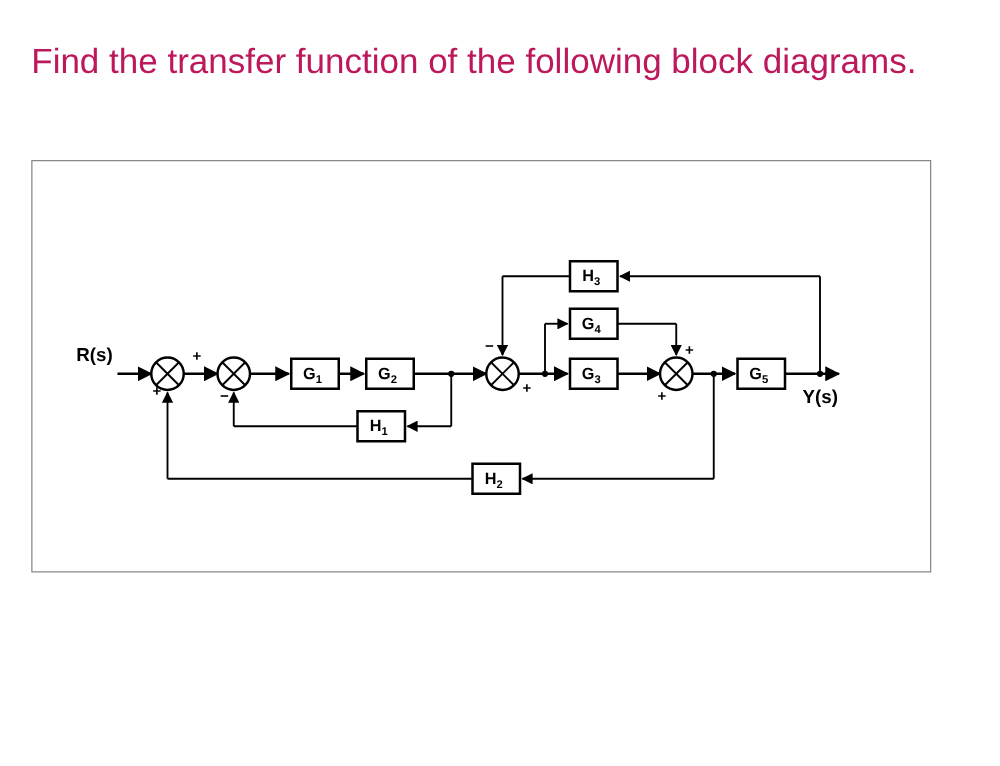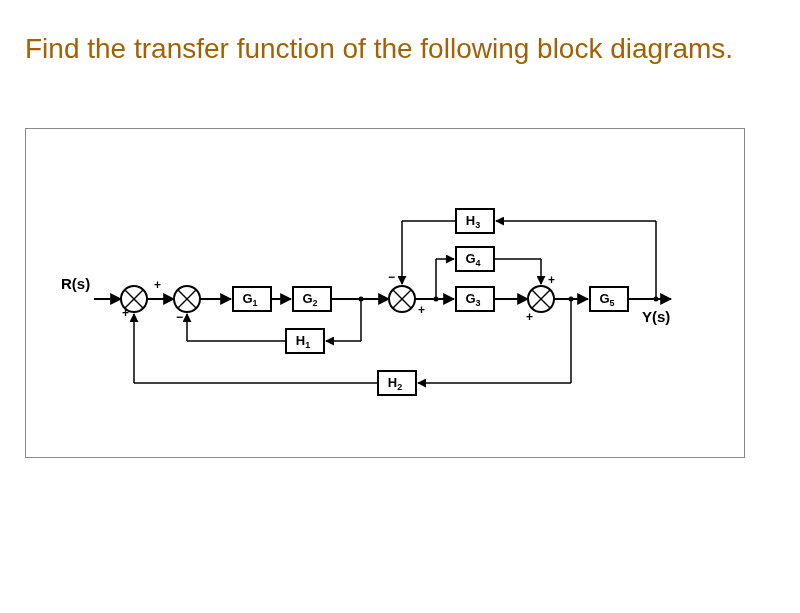--- a/index.html
+++ b/index.html
@@ -6,21 +6,21 @@
     body {
       width: 800px;
       height: 613px;
       background: #fff;
       font-family: Arial, sans-serif;
       padding: 30px 25px;
     }
     .title {
       font-size: 28px;
       font-weight: 400;
-      color: #a16207;
+      color: #be185d;
       line-height: 1.35;
       margin-bottom: 60px;
     }
     .diagram-frame {
       border: 1px solid #888;
       width: 720px;
       height: 330px;
       position: relative;
       background: #fff;
     }

